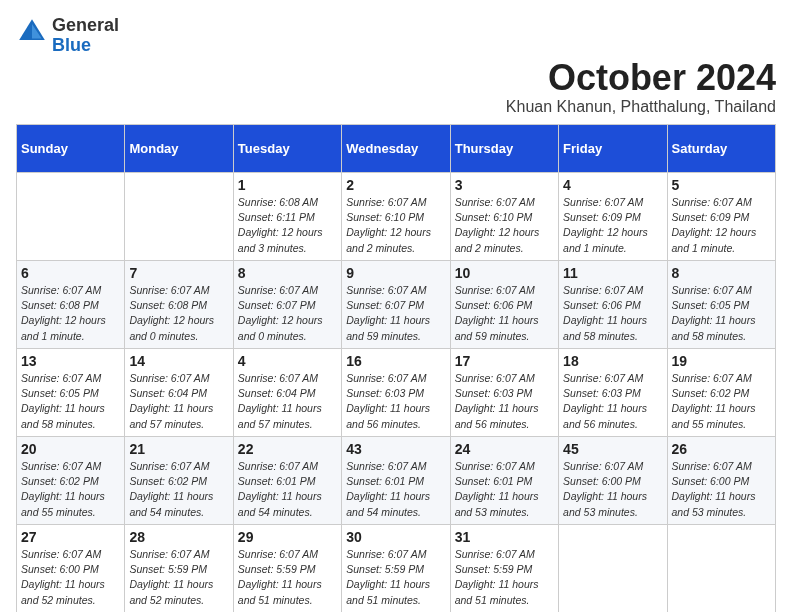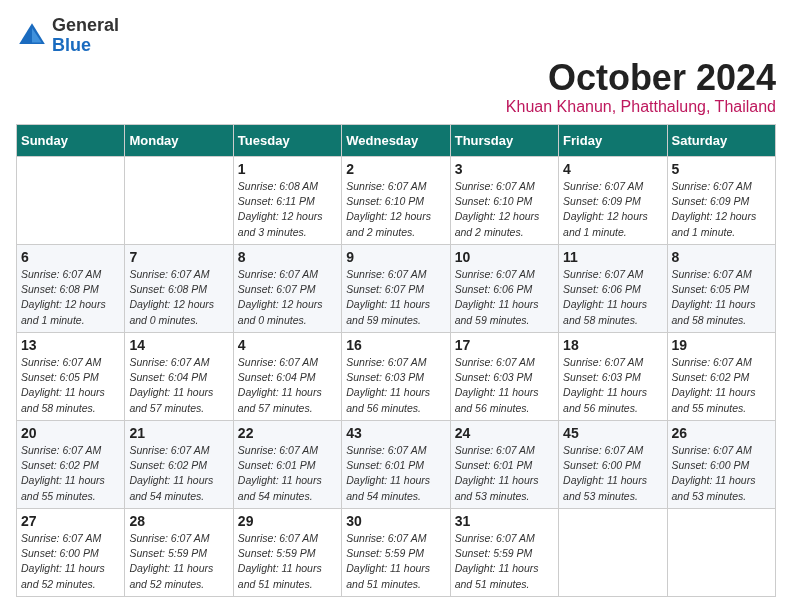--- a/index.html
+++ b/index.html
@@ -11,21 +11,20 @@
       padding: 16px;
     }
     .header {
       display: flex;
       justify-content: space-between;
       align-items: flex-start;
       margin-bottom: 8px;
     }
     .logo {
       display: flex;
-      align-items: center;
       gap: 4px;
     }
     .logo-text {
       font-size: 18px;
       font-weight: bold;
       line-height: 1.1;
     }
     .logo-general { color: #333; }
     .logo-blue { color: #1a6bbf; }
     .logo-icon {
@@ -34,32 +33,32 @@
     }
     .title-block { text-align: right; margin-top: 44px; }
     .month-title {
       font-size: 36px;
       font-weight: bold;
       color: #222;
       line-height: 1;
     }
     .location {
       font-size: 16px;
-      color: #be185d;
+      color: #404040;
       margin-top: 2px;
     }
     table {
       width: 100%;
       border-collapse: collapse;
       font-size: 11px;
     }
     thead tr th {
-      background: #0f766e;
+      background: #1d4ed8;
       color: #fff;
-      padding: 8px 4px;
+      padding: 16px 4px;
       text-align: left;
       font-size: 13px;
       font-weight: bold;
       border: 1px solid #ccc;
     }
     tbody tr td {
       border: 1px solid #ccc;
       vertical-align: top;
       padding: 4px 4px;
       min-height: 80px;

